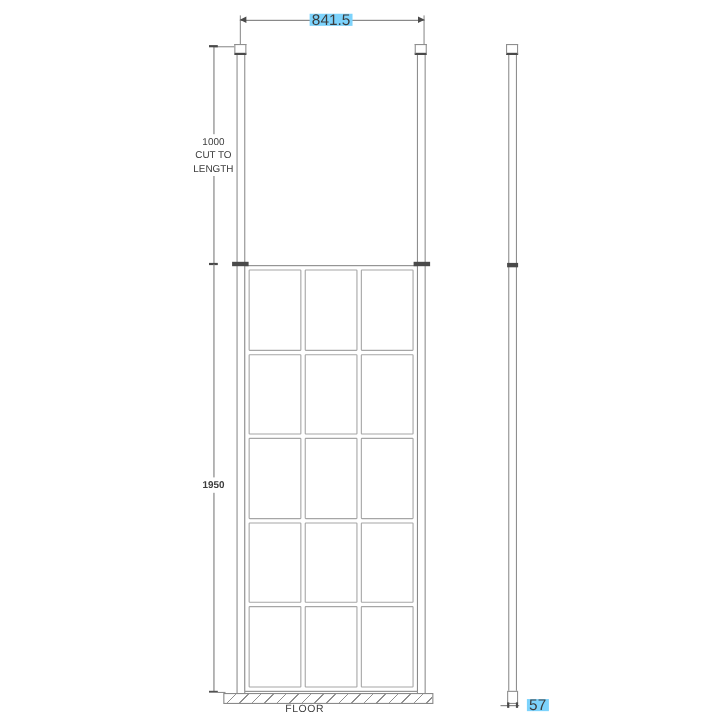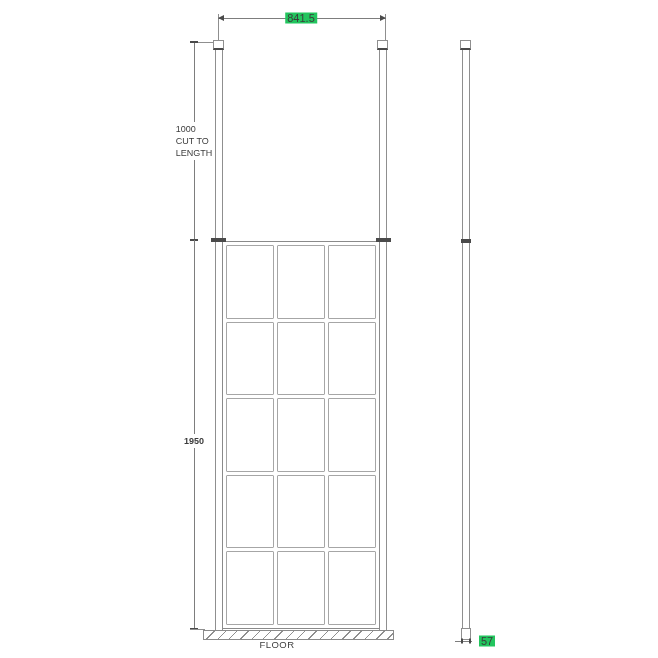--- a/index.html
+++ b/index.html
@@ -6,27 +6,27 @@
   #canvas{
     position:relative;width:658px;height:658px;background:#fff;overflow:hidden;
     font-family:"Liberation Sans","DejaVu Sans",sans-serif;
   }
   
   .vline{position:absolute;width:1px;background:var(--dim);}
   .hline{position:absolute;height:1px;background:var(--dim);}
   .extline{position:absolute;background:var(--line);}
   
   .dimlabel{
-    position:absolute;font-size:11px;line-height:11px;color:var(--text);
-    background:#22c55e;padding:0 2px;white-space:nowrap;text-align:center;
+    position:absolute;font-size:14px;line-height:11px;color:var(--text);
+    background:#7dd3fc;padding:0 2px;white-space:nowrap;text-align:center;
     transform:translate(-50%,-50%);
   }
   .dimblock{
     position:absolute;font-size:9px;line-height:12px;color:var(--text);
-    background:#fff;padding:1px 2px;text-align:left;transform:translateX(-50%);
+    background:#fff;padding:1px 2px;text-align:center;transform:translateX(-50%);
   }
   
   .arr{position:absolute;width:0;height:0;}
   .arr-left{border-top:3px solid transparent;border-bottom:3px solid transparent;border-right:6px solid var(--dark);}
   .arr-right{border-top:3px solid transparent;border-bottom:3px solid transparent;border-left:6px solid var(--dark);}
   .tick{position:absolute;width:8px;height:2px;background:var(--dark);transform:translate(-50%,-50%);}
   .tickv{position:absolute;width:2px;height:5px;background:var(--dark);transform:translate(-50%,-50%);}
   
   .pole{position:absolute;width:8px;background:#fff;border-left:1px solid var(--line);border-right:1px solid var(--line);box-sizing:border-box;}
   .cap{position:absolute;width:11px;height:10px;background:#fff;border:1px solid var(--line);border-bottom:2px solid var(--dark);box-sizing:border-box;}

